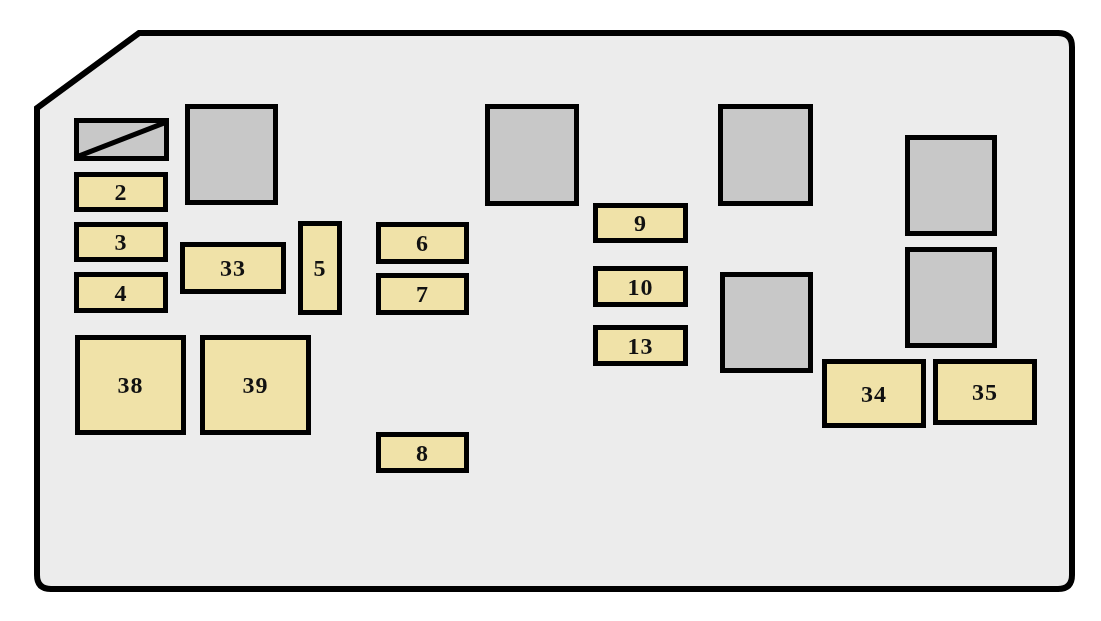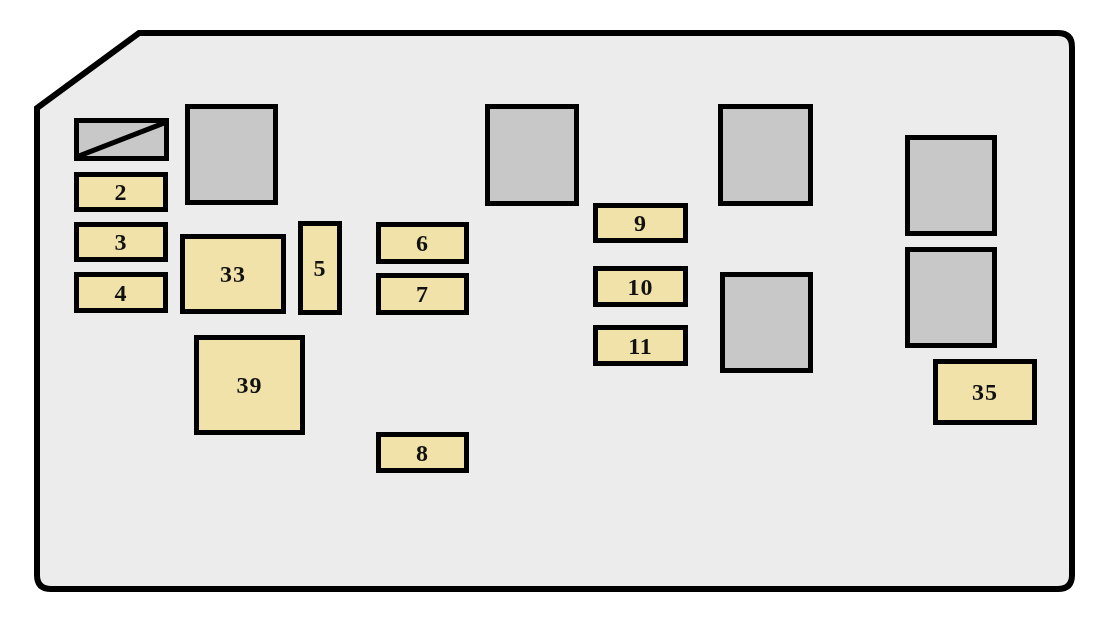--- a/index.html
+++ b/index.html
@@ -75,44 +75,50 @@
 
   <div class="box fuse" style="left:74px;top:172px;width:94px;height:40px">
     <span class="lbl">2</span>
   </div>
   <div class="box fuse" style="left:74px;top:222px;width:94px;height:40px">
     <span class="lbl">3</span>
   </div>
   <div class="box fuse" style="left:74px;top:272px;width:94px;height:41px">
     <span class="lbl">4</span>
   </div>
-  <div class="box fuse" style="left:180px;top:234px;width:106px;height:80px">
+  <div class="box fuse" style="left:180px;top:242px;width:106px;height:52px">
     <span class="lbl">33</span>
   </div>
   <div class="box fuse" style="left:298px;top:221px;width:44px;height:94px">
     <span class="lbl">5</span>
   </div>
   <div class="box fuse" style="left:376px;top:222px;width:93px;height:42px">
     <span class="lbl">6</span>
   </div>
   <div class="box fuse" style="left:376px;top:273px;width:93px;height:42px">
     <span class="lbl">7</span>
   </div>
   <div class="box fuse" style="left:593px;top:203px;width:95px;height:40px">
     <span class="lbl">9</span>
   </div>
   <div class="box fuse" style="left:593px;top:266px;width:95px;height:41px">
     <span class="lbl">10</span>
   </div>
   <div class="box fuse" style="left:593px;top:325px;width:95px;height:41px">
-    <span class="lbl">11</span>
+    <span class="lbl">13</span>
   </div>
-  <div class="box fuse" style="left:194px;top:335px;width:111px;height:100px">
+  <div class="box fuse" style="left:75px;top:335px;width:111px;height:100px">
+    <span class="lbl">38</span>
+  </div>
+  <div class="box fuse" style="left:200px;top:335px;width:111px;height:100px">
     <span class="lbl">39</span>
   </div>
   <div class="box fuse" style="left:376px;top:432px;width:93px;height:41px">
     <span class="lbl">8</span>
+  </div>
+  <div class="box fuse" style="left:822px;top:359px;width:104px;height:69px">
+    <span class="lbl">34</span>
   </div>
   <div class="box fuse" style="left:933px;top:359px;width:104px;height:66px">
     <span class="lbl">35</span>
   </div>
 
 </div>
 
 </body></html>

